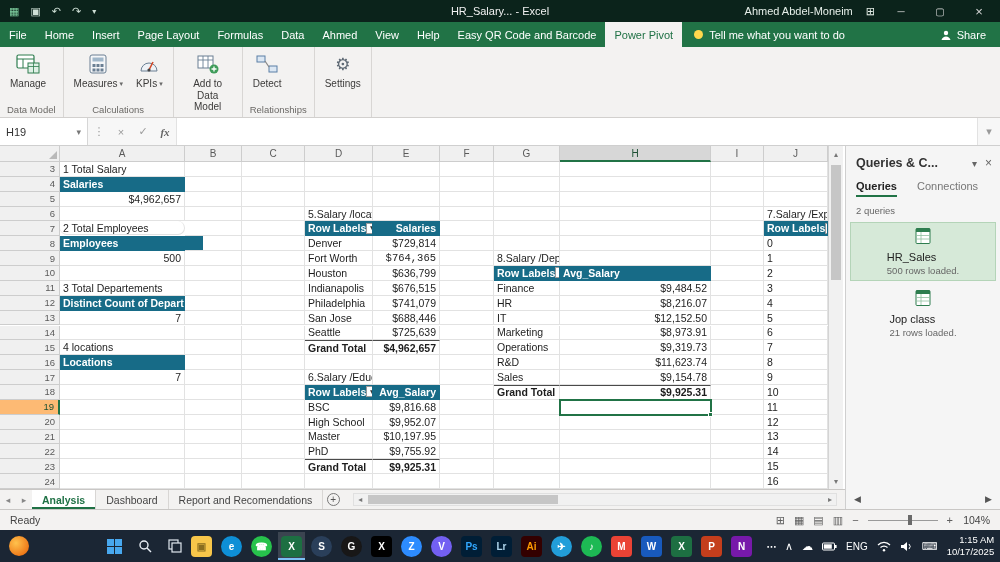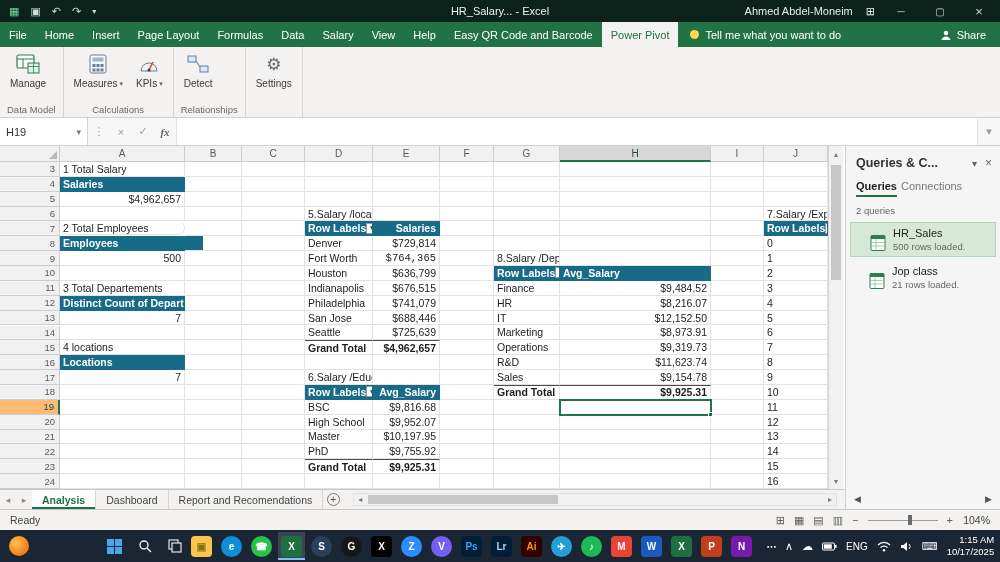--- a/index.html
+++ b/index.html
@@ -106,25 +106,25 @@
   .zslider::before { content:""; position:absolute; left:0; right:0; top:4.5px; height:1px; background:#9a9a9a; }
   .zthumb { position:absolute; left:58%; top:0; width:4px; height:10px; background:#6a6a6a; }
   .zoomv { color:#444; min-width:28px; text-align:right; }
 
   
   .qpanel { position:absolute; left:845px; top:146px; width:155px; height:363px; background:#f5f5f5;
     border-left:1px solid #cfcfcf; font-size:11px; color:#333; }
   .qhead { display:flex; align-items:center; padding:10px 8px 4px 10px; gap:8px; }
   .qtitle { font-size:12.5px; font-weight:bold; color:#333; flex:1; white-space:nowrap; overflow:hidden; }
   .qhicon { color:#666; font-size:10px; }
-  .qtabs { display:flex; gap:4px; padding:6px 10px 0; }
+  .qtabs { display:flex; gap:20px; padding:6px 10px 0; }
   .qtab { color:#777; padding-bottom:3px; }
   .qtab.active { color:#222; font-weight:bold; border-bottom:2px solid var(--green,#217346); }
   .qcount { padding:8px 10px 2px; font-size:9.5px; color:#666; }
-  .qitem { display:flex; gap:6px; align-items:flex-end; margin:4px 4px 0; padding:4px 18px; }
+  .qitem { display:flex; gap:6px; align-items:center; margin:4px 4px 0; padding:4px 12px;flex-direction:column; }
   .qitem.selected { background:#d6e9d8; border:1px solid #b4d4b8; }
   .qname { font-size:11px; color:#222; }
   .qsub { font-size:9.5px; color:#666; margin-top:2px; }
   .qfoot { position:absolute; left:8px; right:8px; bottom:5px; display:flex; justify-content:space-between;
     color:#555; font-size:9px; }
 
   
   .taskbar { position:absolute; left:0; top:530px; width:1000px; height:32px;
     background:var(--taskbar,#1b2634); display:flex; align-items:center; color:#fff; }
   .orb { width:20px; height:20px; border-radius:50%; margin-left:9px; flex:none;
@@ -165,21 +165,21 @@
   </div>
 
   <div class="tabrow">
     <div id="ribbon-tabs" style="display:flex;align-items:stretch;">
         <div class="rtab">File</div>
         <div class="rtab">Home</div>
         <div class="rtab">Insert</div>
         <div class="rtab">Page Layout</div>
         <div class="rtab">Formulas</div>
         <div class="rtab">Data</div>
-        <div class="rtab">Salary</div>
+        <div class="rtab">Ahmed</div>
         <div class="rtab">View</div>
         <div class="rtab">Help</div>
         <div class="rtab">Easy QR Code and Barcode</div>
         <div class="rtab active">Power Pivot</div>
       </div>
     <div class="tellme">
       <span class="bulb"></span>
       <span>Tell me what you want to do</span>
     </div>
     <div class="flexspacer"></div>
@@ -243,20 +243,38 @@
                 <circle cx="10" cy="16" r="1.6" fill="#444"></circle>
               </svg>
           </span>
           <span class="lblrow">
               <span>KPIs</span>
               <span class="dd">▾</span>
             </span>
         </div>
       </div>
       <div class="rgrouplabel">Calculations</div>
+    </div>
+    <div class="rgroup">
+      <div class="rbuttons">
+        <div class="rbigbtn wrapw">
+          <span class="ricon">
+            <svg width="22" height="20" viewBox="0 0 22 20">
+                <rect x="1" y="2" width="15" height="12" fill="#fff" stroke="#6a7f93"></rect>
+                <path d="M1 6h15M6 2v12M11 2v12" stroke="#6a7f93" stroke-width=".9"></path>
+                <circle cx="17" cy="15" r="4.5" fill="#3f9c5a"></circle>
+                <path d="M17 12.5v5M14.5 15h5" stroke="#fff" stroke-width="1.3"></path>
+              </svg>
+          </span>
+          <span class="lblrow">
+              <span>Add to Data Model</span>
+            </span>
+        </div>
+      </div>
+      <div class="rgrouplabel">Tables</div>
     </div>
     <div class="rgroup">
       <div class="rbuttons">
         <div class="rbigbtn">
           <span class="ricon">
             <svg width="22" height="20" viewBox="0 0 22 20">
                 <rect x="1" y="2" width="8" height="6" fill="#dbe7f3" stroke="#5b7fa6"></rect>
                 <rect x="13" y="12" width="8" height="6" fill="#dbe7f3" stroke="#5b7fa6"></rect>
                 <path d="M9 7 13 13" stroke="#888" stroke-width="1.2"></path>
               </svg>

